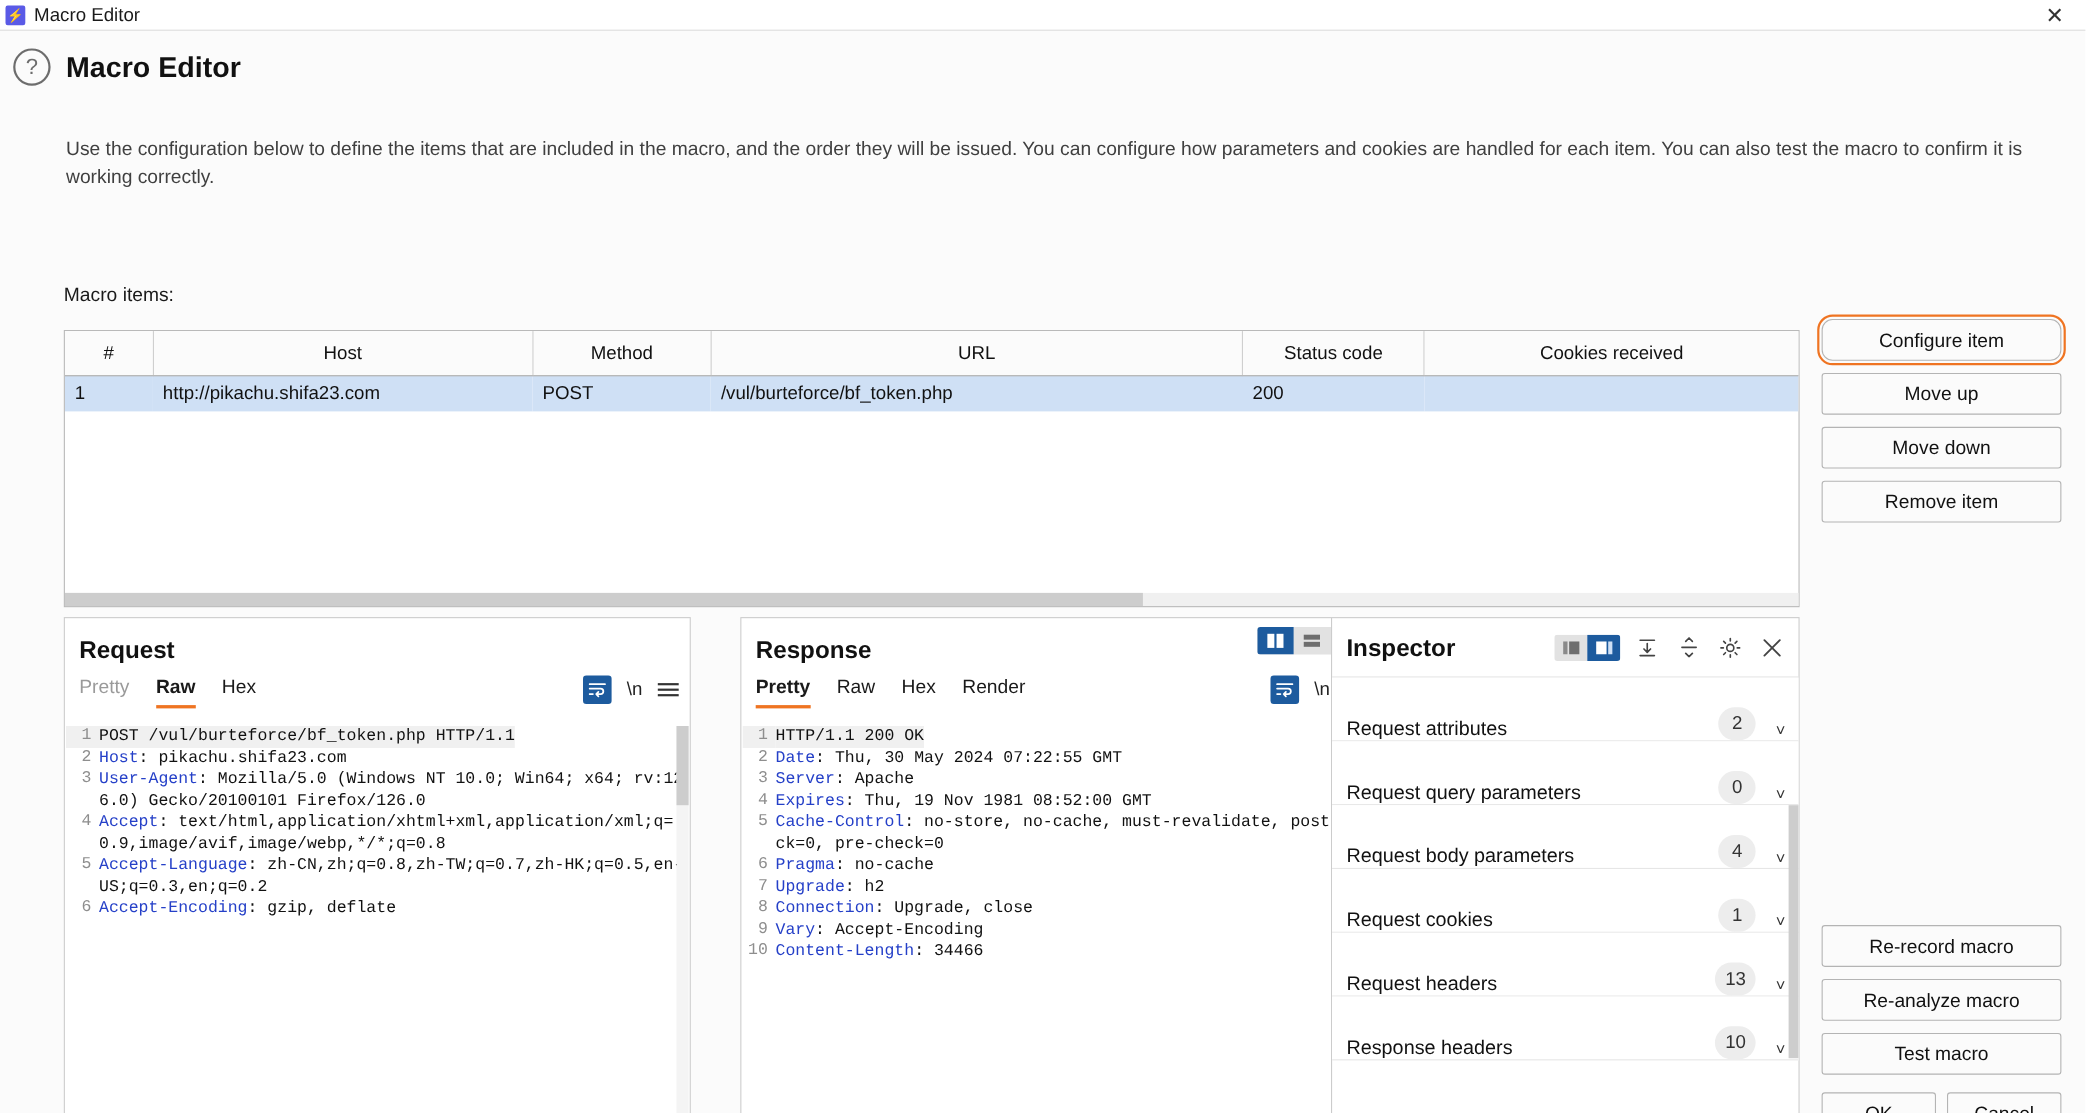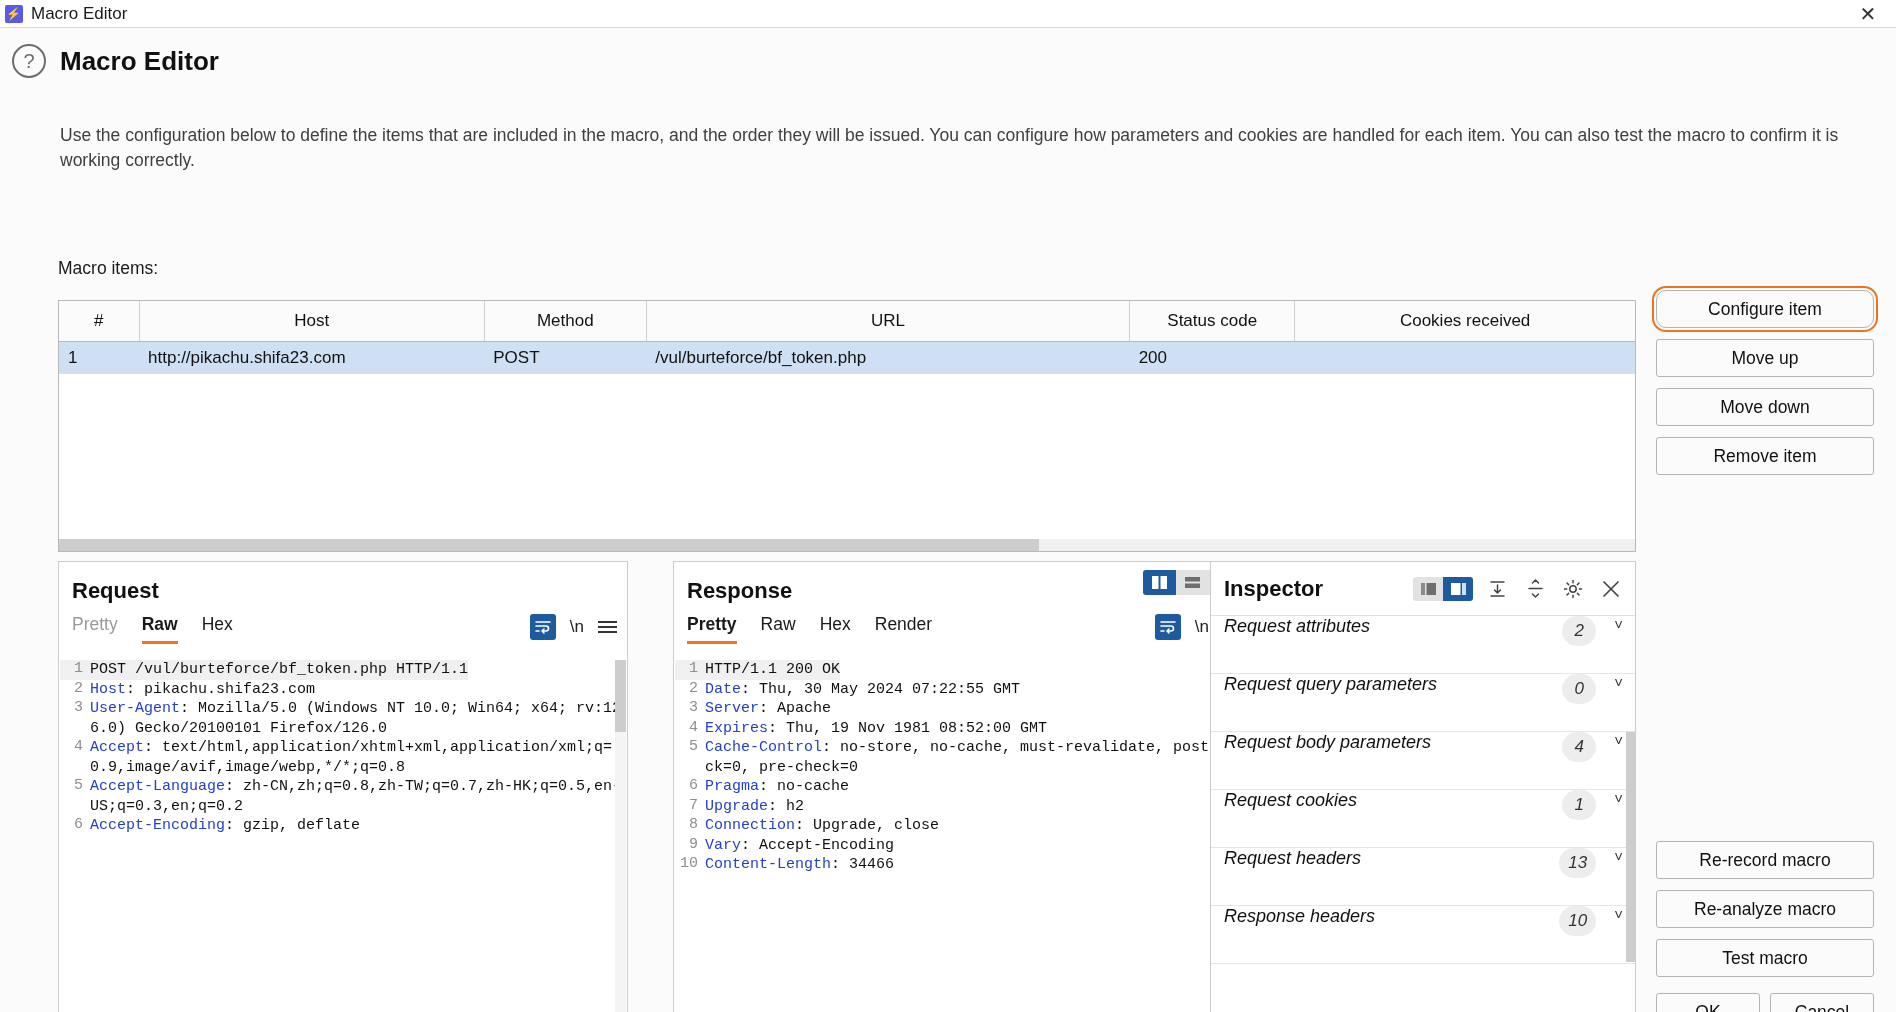--- a/index.html
+++ b/index.html
@@ -218,23 +218,23 @@
     display: flex; align-items: center; height: 54px;
     padding: 0 10px 0 13px; gap: 10px;
     border-bottom: 1px solid #e0e0e0;
   }
   .insp-title { font-size: 22px; font-weight: bold; color: #111; flex: 1; }
   .insp-seg { display: flex; border-radius: 3px; overflow: hidden; }
   .insp-seg .vt { width: 30px; height: 24px; background: #e2e2e2; }
   .insp-seg .vt.sel { background: #1d5b9e; }
   .insp-ico { width: 28px; display: flex; align-items: center; justify-content: center; cursor: pointer; color: #444; }
   .insp-row {
-    display: flex; align-items: flex-start; height: 58px;
+    display: flex; align-items: flex-end; height: 58px;
     padding: 0 12px 0 13px; border-bottom: 1px solid #e6e6e6;
-    cursor: pointer; background: #fff; font-style: italic;
+    cursor: pointer; background: #fff;
   }
   .insp-label { flex: 1; font-size: 18px; color: #111; }
   .insp-count {
     min-width: 34px; height: 30px; border-radius: 15px; background: #ededed;
     display: flex; align-items: center; justify-content: center;
     font-size: 17px; color: #333; margin-right: 18px; padding: 0 9px;
   }
   .chev { font-size: 15px; color: #333; }
   .insp-scroll {
     position: absolute; right: 0; top: 170px; width: 9px; height: 230px;

